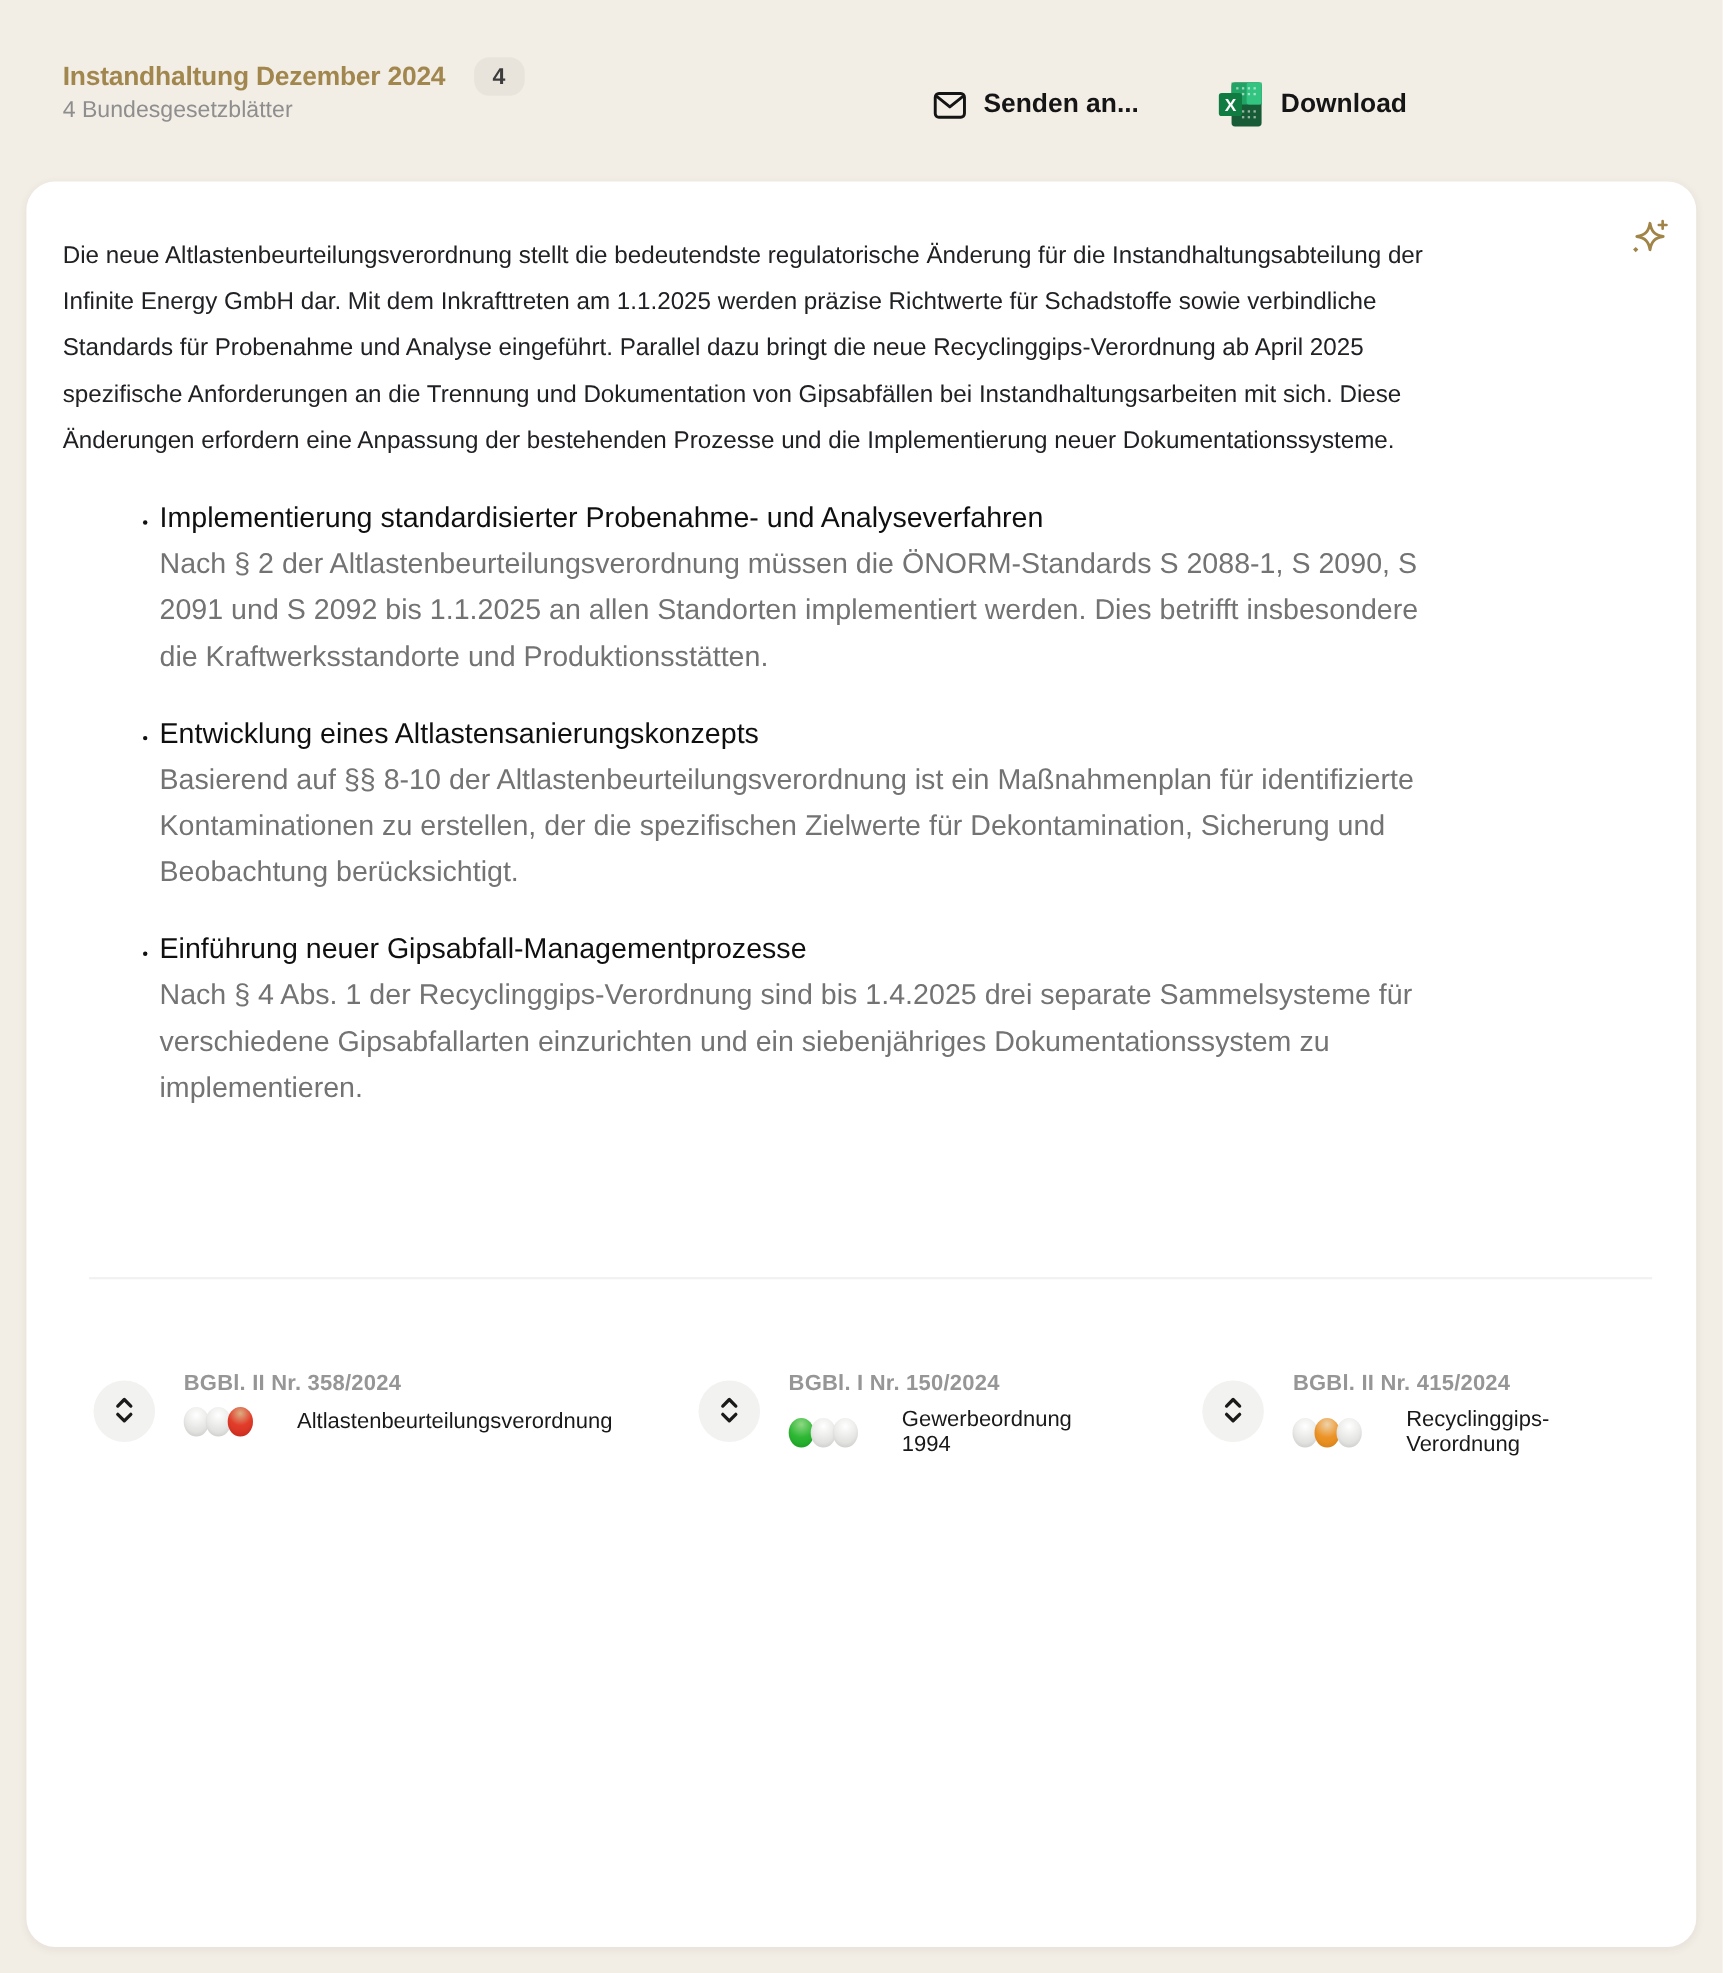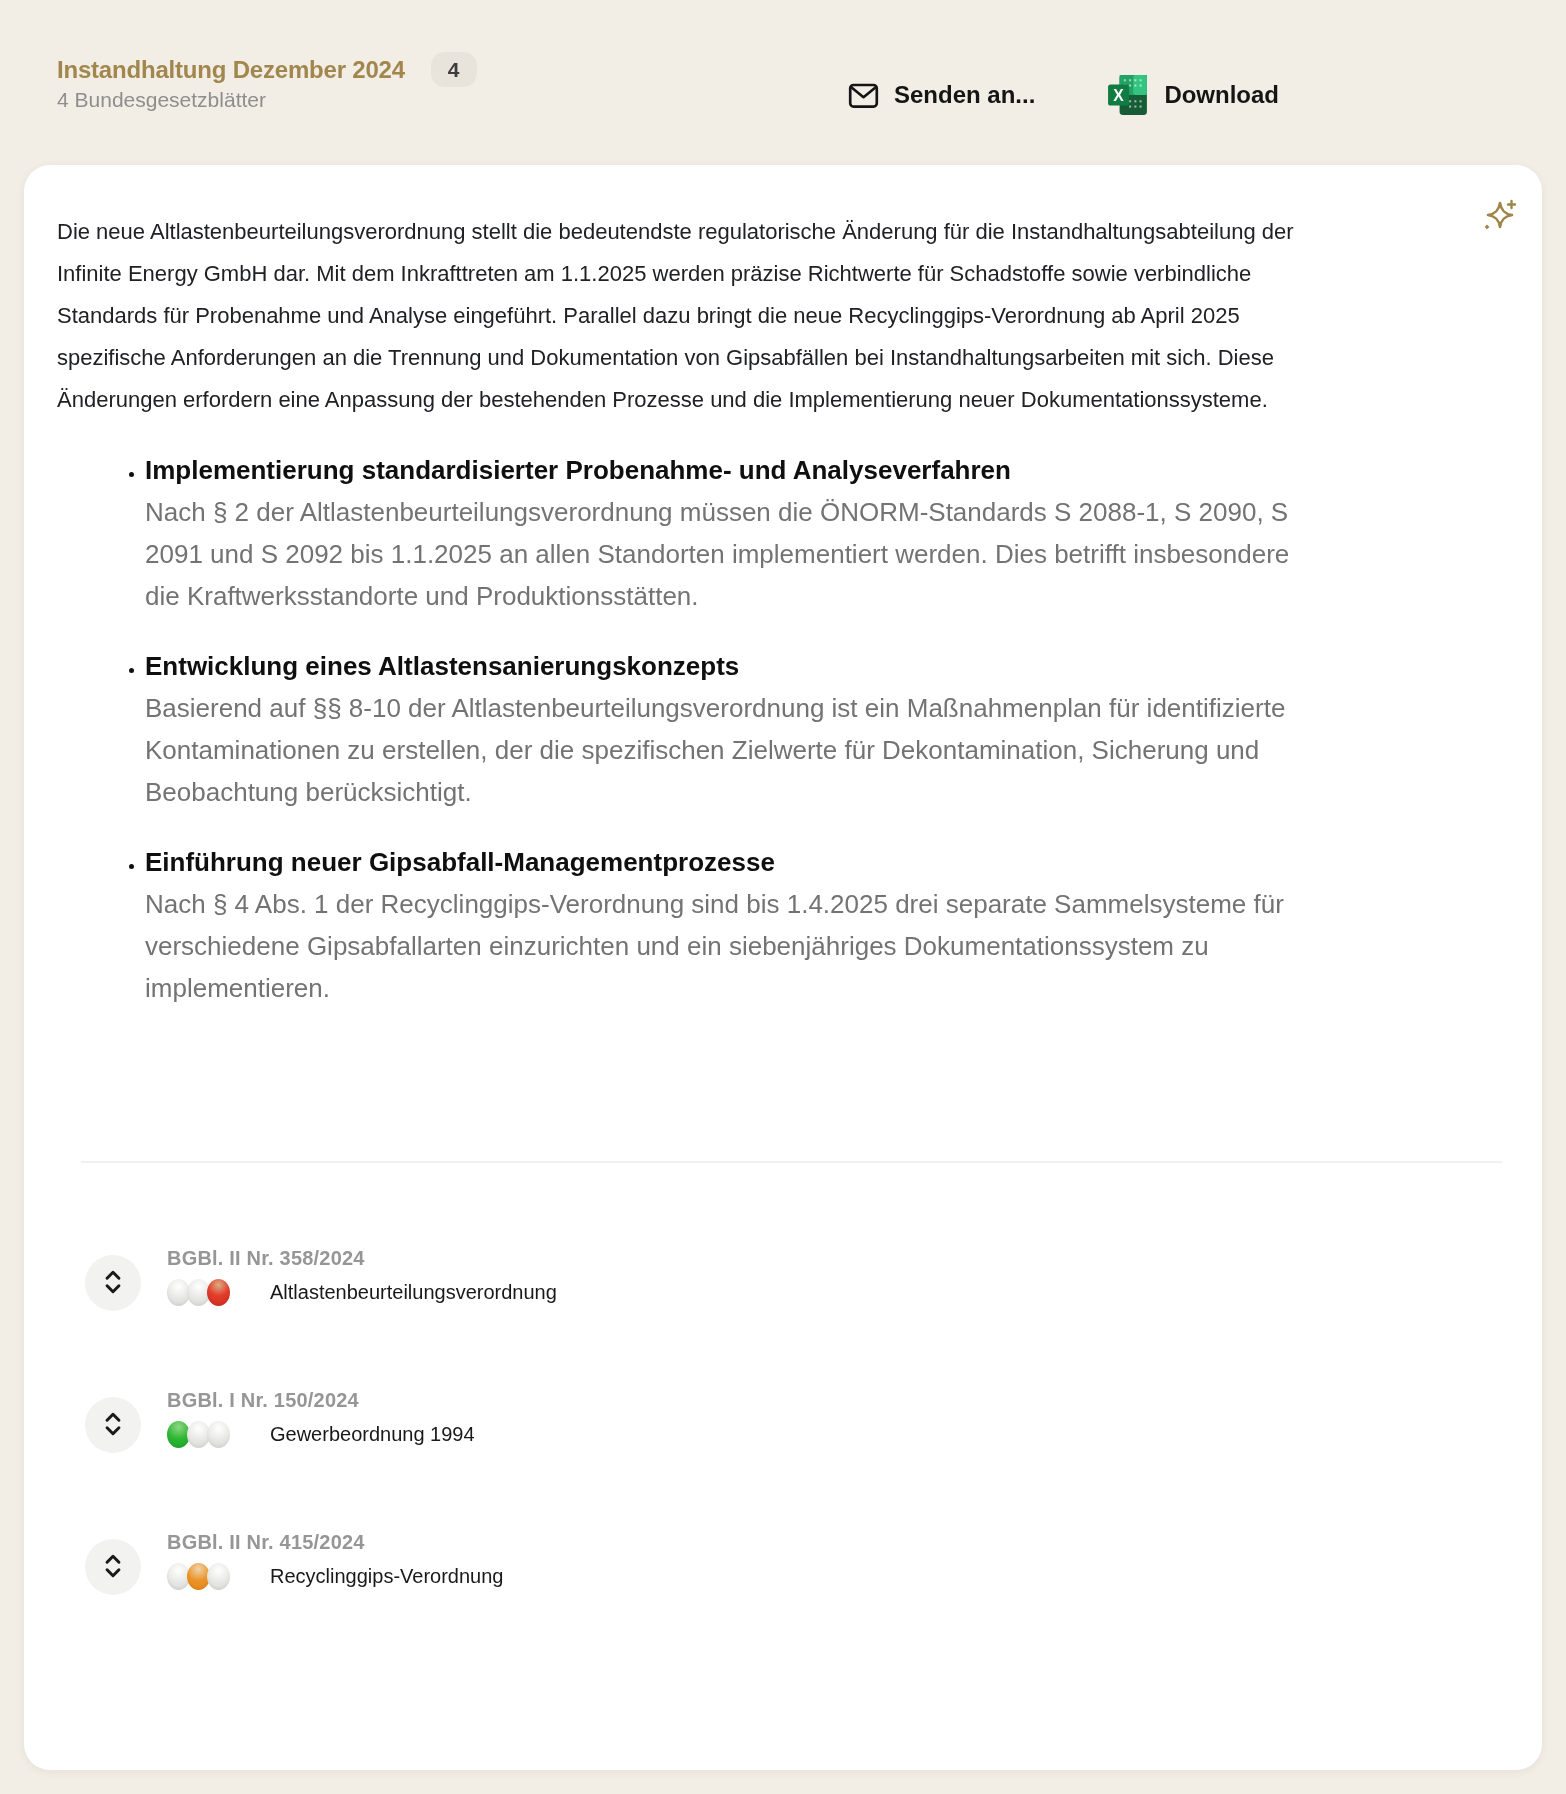--- a/index.html
+++ b/index.html
@@ -60,34 +60,34 @@
 
   .bullets {
     margin-top: 28px;
     padding-left: 88px;
     list-style: disc;
     width: 1270px;
   }
   .bullets li { margin-top: 28px; color: #101010; }
   .bullet-title {
     display: block;
-    font-size: 26px; line-height: 42px; font-weight: 700; color: #0f0f0f;
+    font-size: 26px; line-height: 42px; font-weight: 400; color: #0f0f0f;
   }
   .bullet-body {
     font-size: 26px; line-height: 42px; color: #737373;
     max-width: 1185px;
   }
 
   .divider {
     border: none; border-top: 2px solid #f1f1f1;
     margin: 152px 0 0 24px; width: 1421px;
   }
 
   
-  .laws { margin: 84px 0 0 28px; display: flex; flex-direction: column; gap: 78px; }
+  .laws { margin: 84px 0 0 28px; display: flex; gap: 78px; }
   .law-row { display: flex; align-items: flex-start; gap: 26px; }
   .handle-btn {
     width: 56px; height: 56px; border-radius: 50%;
     background: #f2f2f0; border: none; cursor: grab;
     display: flex; align-items: center; justify-content: center;
     margin-top: 8px; flex: 0 0 auto;
   }
   .law-content { padding-top: 0; }
   .law-ref { font-size: 20px; font-weight: 700; color: #969696; letter-spacing: 0.2px; }
   .law-main { display: flex; align-items: center; gap: 40px; margin-top: 9px; }

